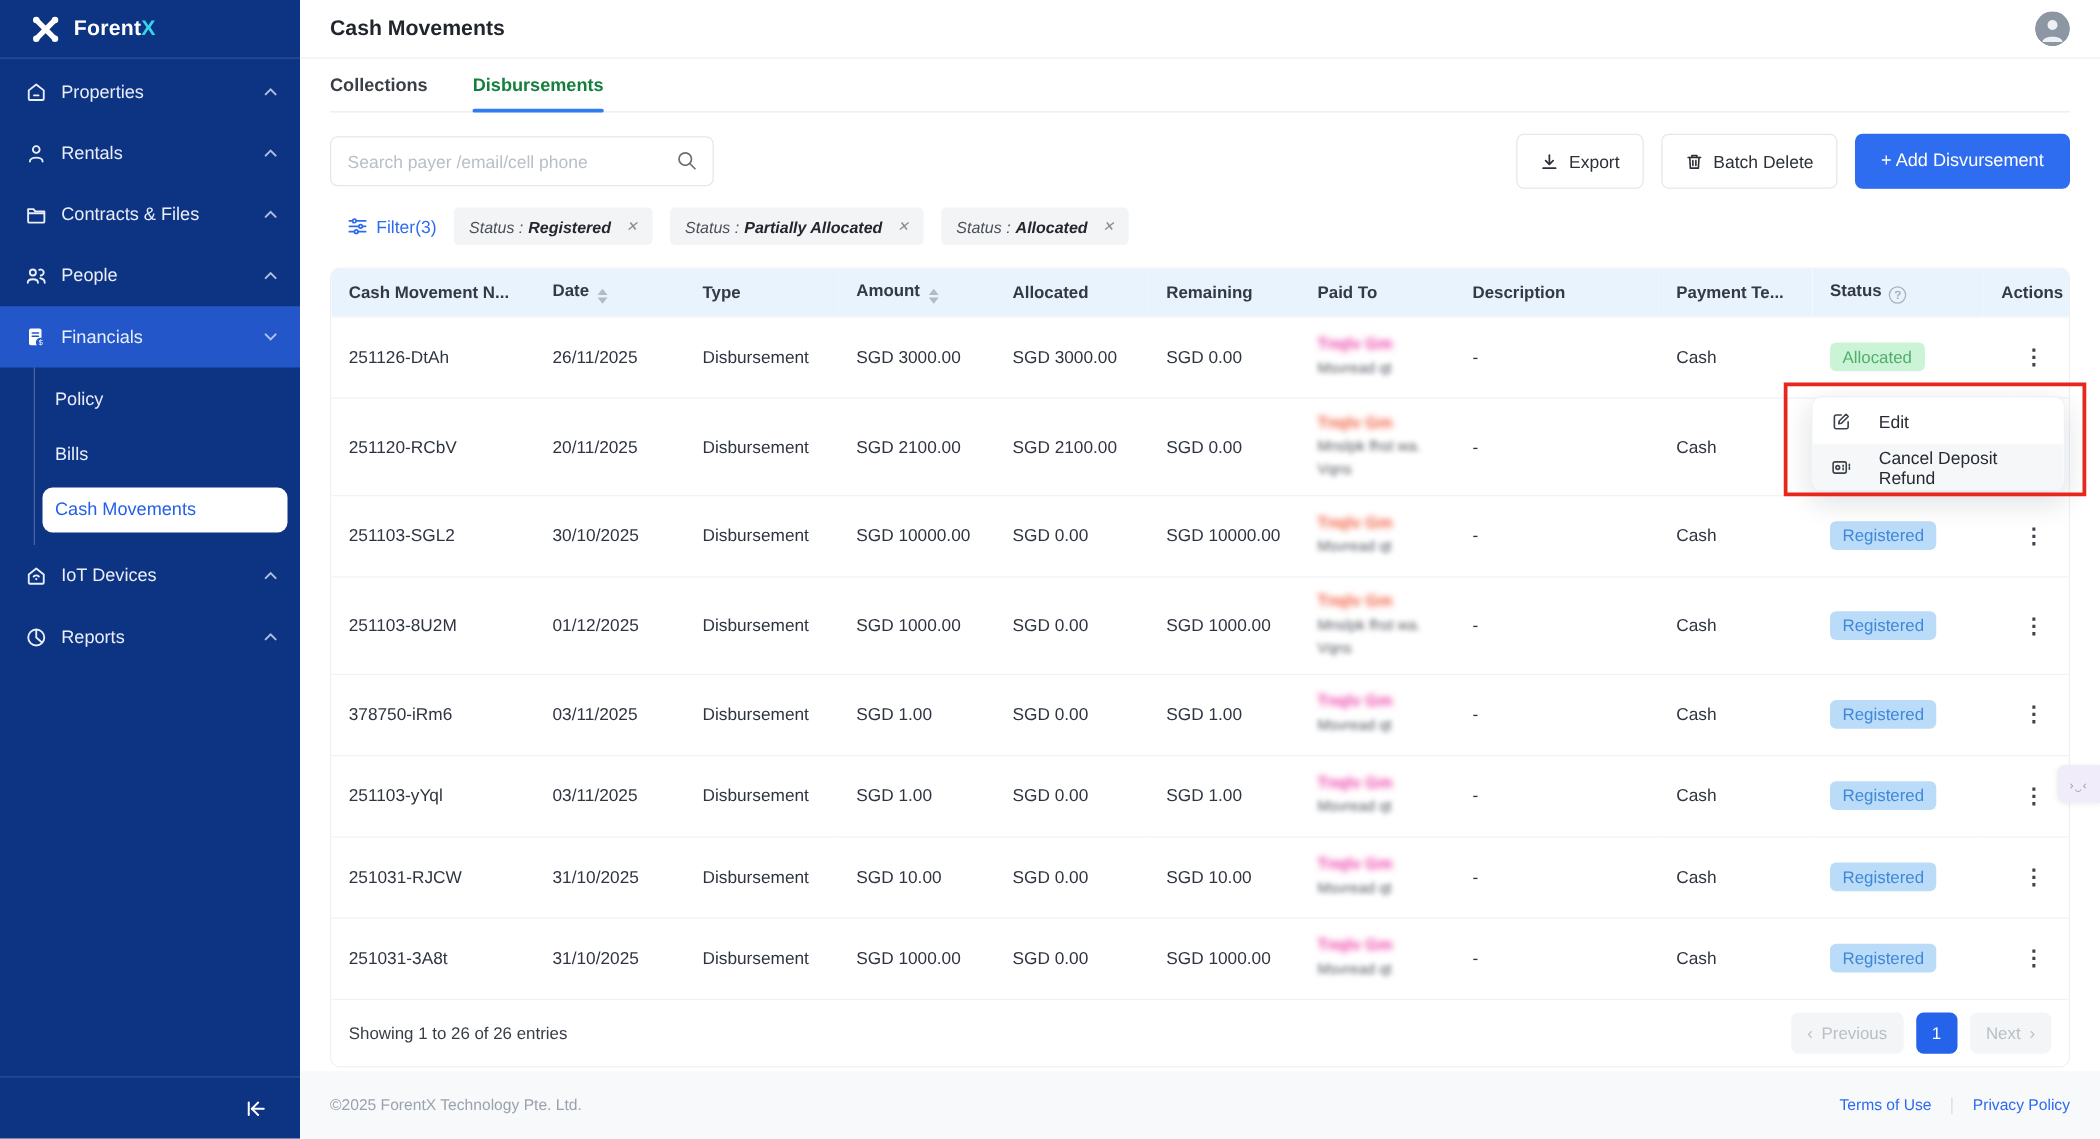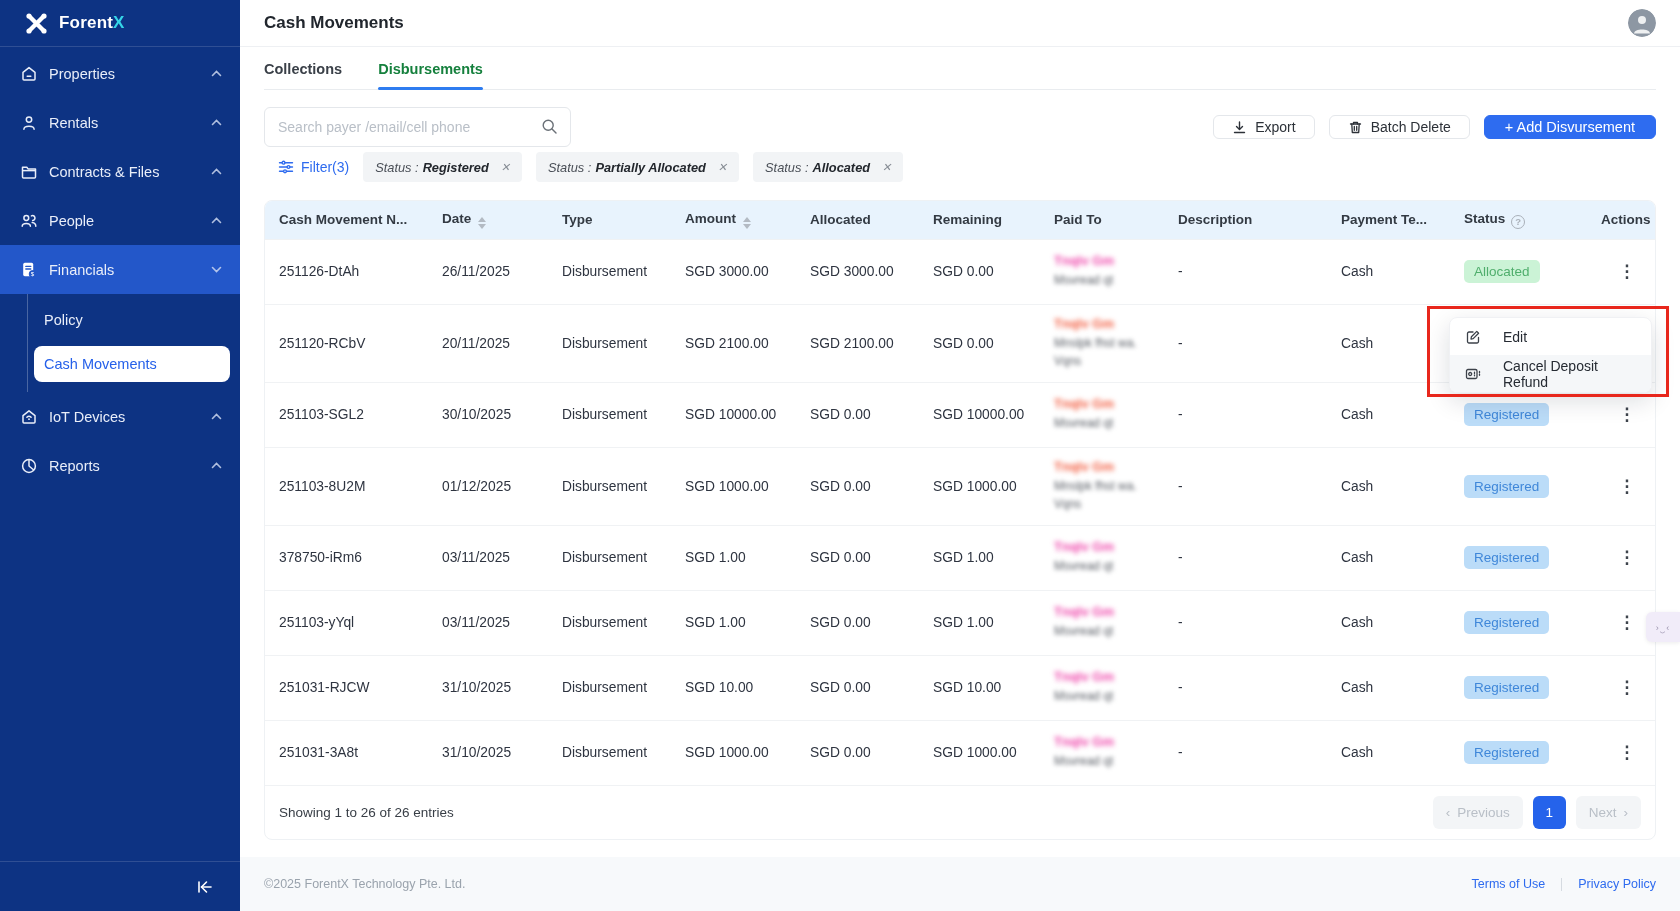--- a/index.html
+++ b/index.html
@@ -45,27 +45,27 @@
   .tab.active::after { content:""; position: absolute; left: 0; right: 0; bottom: -1px;
     height: 3px; background: #2e7cf0; border-radius: 2px; }
   
   .controls { margin-top: 17px; display: flex; justify-content: space-between; align-items: center; }
   .search-box { position: relative; width: 307px; }
   .search-box input { width: 100%; height: 40px; border: 1px solid #e4e7eb; border-radius: 6px;
     padding: 0 38px 0 13px; font-size: 14px; font-family: inherit; color: #2e3440; outline: none; }
   .search-box input::placeholder { color: #b9bfc7; }
   .search-ic { position: absolute; right: 13px; top: 11px; width: 17px; height: 17px; cursor: pointer; }
   .btn-group { display: flex; gap: 14px; }
-  .btn { height: 24px; display: inline-flex; align-items: center; gap: 8px; padding: 0 18px;
+  .btn { height: 44px; display: inline-flex; align-items: center; gap: 8px; padding: 0 18px;
     border-radius: 6px; border: 1px solid #e4e7eb; background: #fff; font-size: 14px;
     font-weight: 500; color: #2c3138; cursor: pointer; font-family: inherit; }
   .btn-primary { background: #2e6cf0; border-color: #2e6cf0; color: #fff; padding: 0 20px; font-size: 14.5px; }
   .btn .bic { width: 15px; height: 15px; display: inline-flex; }
   
-  .filters { margin-top: 5px; display: flex; align-items: center; gap: 14px; }
+  .filters { margin-top: 15px; display: flex; align-items: center; gap: 14px; }
   .filter-toggle { display: inline-flex; align-items: center; gap: 7px; color: #2e6bef;
     font-size: 14px; font-weight: 500; cursor: pointer; margin-left: 14px; }
   .filter-ic { width: 16px; height: 14px; display: inline-flex; }
   .chip { display: inline-flex; align-items: center; height: 30px; background: #f2f4f6;
     border-radius: 4px; padding: 0 12px; font-size: 12.8px; color: #4a4f57; gap: 4px; cursor: default; font-style: italic; }
   .chip b { color: #23272d; font-weight: 700; }
   .chip .x { margin-left: 8px; color: #868c94; font-size: 11px; cursor: pointer; }
   
   .card { margin-top: 18px; border: 1px solid #eef1f4; border-radius: 8px; overflow: hidden; background:#fff; }
   table { width: 100%; border-collapse: collapse; table-layout: fixed; }
@@ -212,20 +212,23 @@
       <span class="chev">
           <svg viewBox="0 0 11 7" fill="none" stroke="#cdd8f0" stroke-width="1.6" stroke-linecap="round">
             <polyline points="1.5,1.5 5.5,5.5 9.5,1.5"></polyline>
           </svg>
         </span>
     </div>
 
     <div class="submenu">
       <div class="sub-item">
           <span>Policy</span>
+        </div>
+      <div class="sub-item">
+          <span>Bills</span>
         </div>
       <div class="sub-item active">
           <span>Cash Movements</span>
         </div>
     </div>
 
     <div class="nav-item">
       <span class="nav-ic">
         <svg viewBox="0 0 18 18" fill="none" stroke="#e9eef9" stroke-width="1.5" stroke-linejoin="round" stroke-linecap="round">
             <path d="M3 7.6 L9 2.8 L15 7.6 V14 a1 1 0 0 1 -1 1 H4 a1 1 0 0 1 -1 -1 Z"></path>

